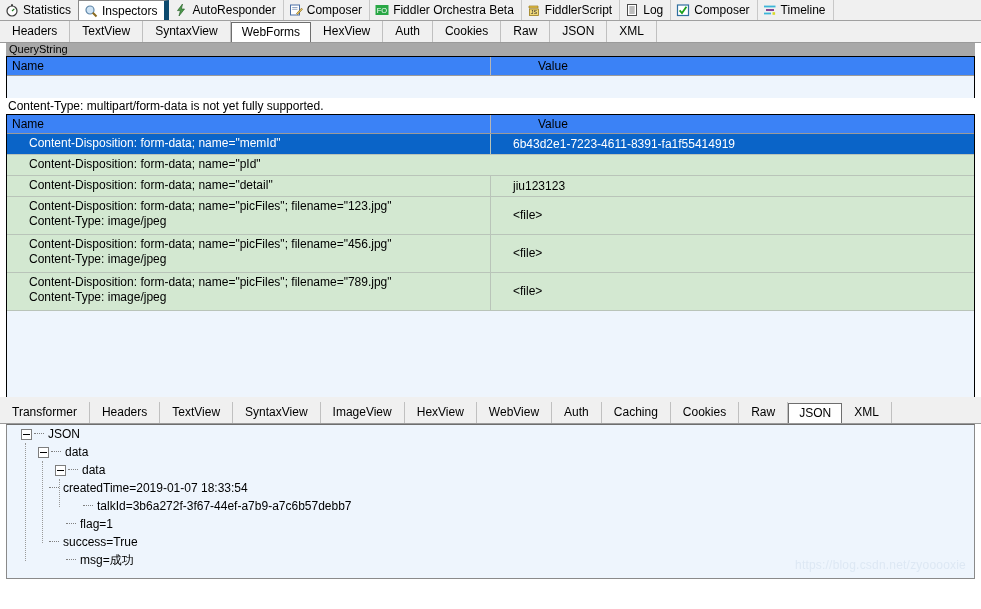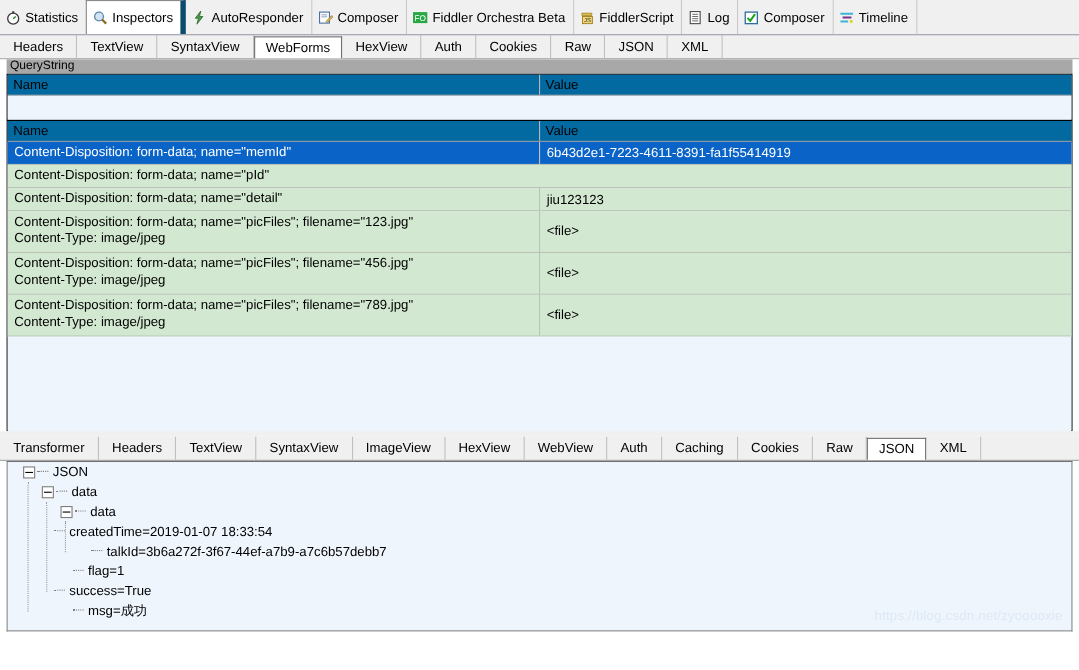--- a/index.html
+++ b/index.html
@@ -12,22 +12,22 @@
     height: 609px;
     overflow: hidden;
     font-family: "Liberation Sans", sans-serif;
     font-size: 12px;
     color: #000000;
     -webkit-font-smoothing: none;
   }
 
   
   .main-tabstrip {
-    height: 32px;
-    background: #c4b5fd;
+    height: 21px;
+    background: #0f172a;
     border-bottom: 1px solid #a0a0a0;
     display: flex;
     align-items: stretch;
     box-sizing: border-box;
     position: relative;
   }
   .main-tab {
     display: flex;
     align-items: center;
     gap: 4px;
@@ -110,52 +110,52 @@
     box-sizing: border-box;
   }
 
   .grid {
     border: 1px solid #000000;
     box-sizing: border-box;
     background: #eef5fd;
   }
   .grid-head {
     display: flex;
-    background: #0369a1;
+    background: #3b82f6;
     border-bottom: 1px solid #9a9a9a;
     height: 19px;
     box-sizing: border-box;
   }
   .grid-head .cell {
     font-size: 12px;
     line-height: 18px;
     padding-left: 5px;
     box-sizing: border-box;
     border-right: 1px solid #b5b5b5;
     overflow: hidden;
     white-space: nowrap;
   }
-  .grid-head .cell:last-child { border-right: none; }
+  .grid-head .cell:last-child { border-right: none; margin-left: 42px; }
 
   .col-name  { width: 484px; flex: 0 0 484px; }
   .col-value { flex: 1; }
 
   .grid-body { background: #eef5fd; }
 
   .grid-row {
     display: flex;
     border-bottom: 1px solid #b9c4b9;
     box-sizing: border-box;
     background: #d3e8d1;
   }
   .grid-row.selected { background: #0a64c8; }
   .grid-row .cell {
     font-size: 12px;
     line-height: 15px;
-    padding: 2px 0 2px 6px;
+    padding: 2px 0 2px 22px;
     box-sizing: border-box;
     border-right: 1px solid #b9c4b9;
     overflow: hidden;
     white-space: pre-line;
     word-break: break-all;
   }
   .grid-row .cell:last-child { border-right: none; }
   .grid-row.selected .cell { color: #ffffff; }
   .grid-row .cell.val { display: flex; align-items: center; }
 
@@ -386,20 +386,21 @@
   <div class="section-caption">QueryString</div>
 
   <div class="grid" style="height:42px;">
     <div class="grid-head">
       <div class="cell col-name">Name</div>
       <div class="cell col-value">Value</div>
     </div>
     <div class="grid-body empty-fill" style="height:22px;"></div>
   </div>
 
+  <div class="note-line">Content-Type: multipart/form-data is not yet fully supported.</div>
 
   <div class="grid" style="height:283px;">
     <div class="grid-head">
       <div class="cell col-name">Name</div>
       <div class="cell col-value">Value</div>
     </div>
     <div class="grid-body" id="body-rows">
         <div class="grid-row selected" style="height: 21px;">
           <div class="cell col-name">Content-Disposition: form-data; name="memId"</div>
           <div class="cell col-value val">6b43d2e1-7223-4611-8391-fa1f55414919</div>

